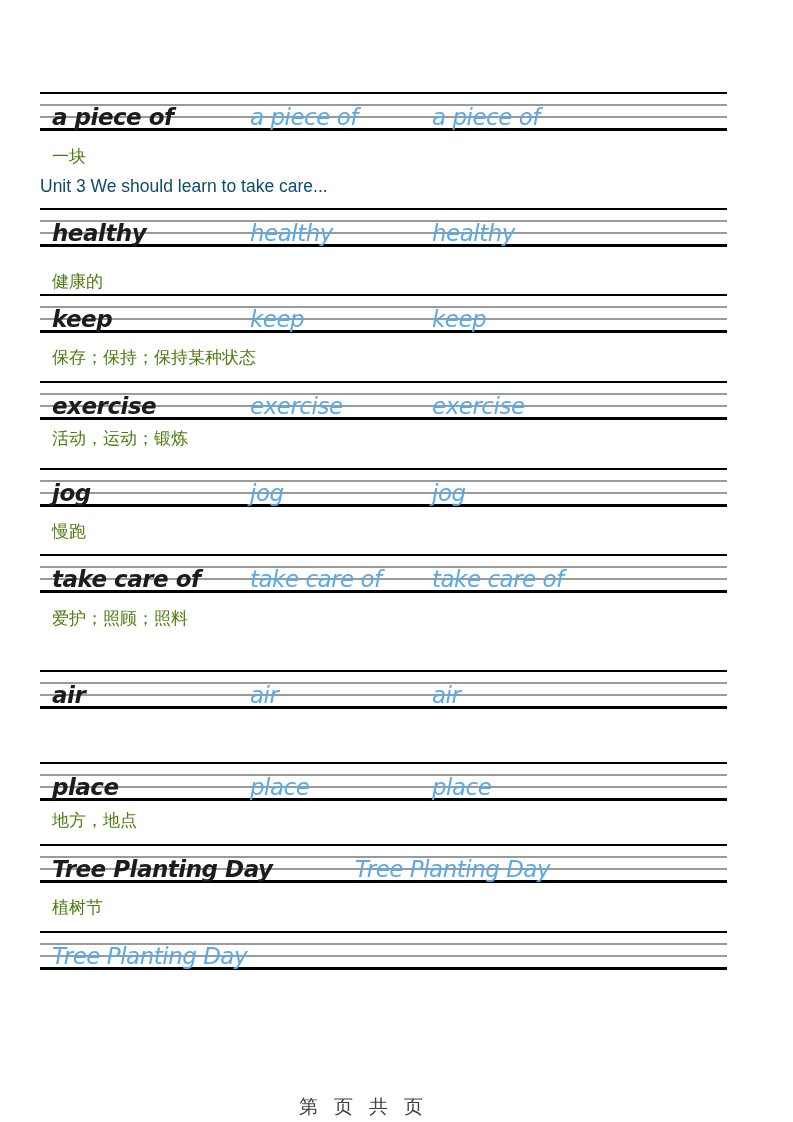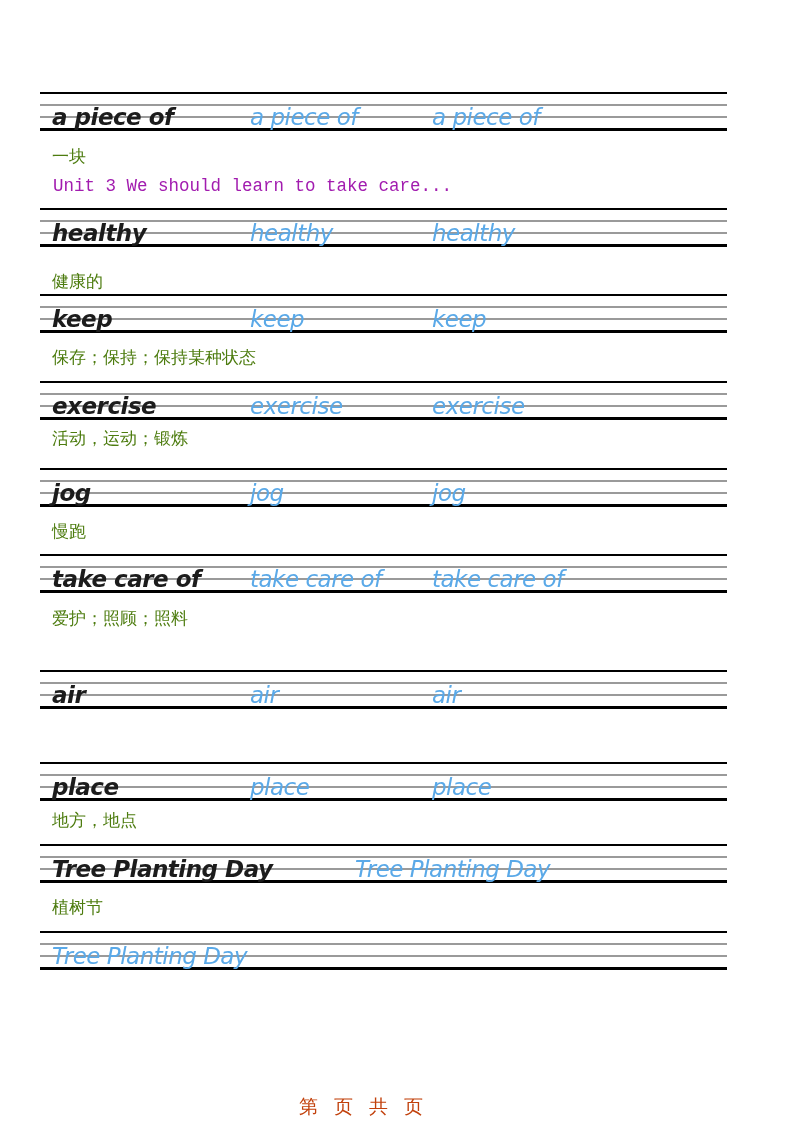--- a/index.html
+++ b/index.html
@@ -57,38 +57,38 @@
     position: absolute;
     left: 12px;
     font-family: "DejaVu Serif", serif;
     font-size: 17px;
     line-height: 22px;
     color: #4d7c0f;
     white-space: nowrap;
   }
   .unit {
     position: absolute;
-    left: 13px;
-    font-family: Liberation Mono, monospace;
+    left: 0;
+    font-family: Liberation Sans, sans-serif;
     font-size: 17.5px;
     line-height: 22px;
-    color: #a21caf;
+    color: #0c4a6e;
     white-space: nowrap;
   }
   .footer {
     position: absolute;
     left: 0;
     right: 0;
     top: 1094px;
     text-align: center;
     font-family: "DejaVu Sans", sans-serif;
     font-size: 19px;
     font-weight: 500;
     letter-spacing: 5px;
-    color: #c2410c;
+    color: #404040;
   }
 </style>
 </head>
 <body>
 
 <div class="page">
   <div class="content">
 
     <div class="staff" style="top:92px">
       <span class="word" style="color: rgb(28, 28, 28);">a piece of</span>

